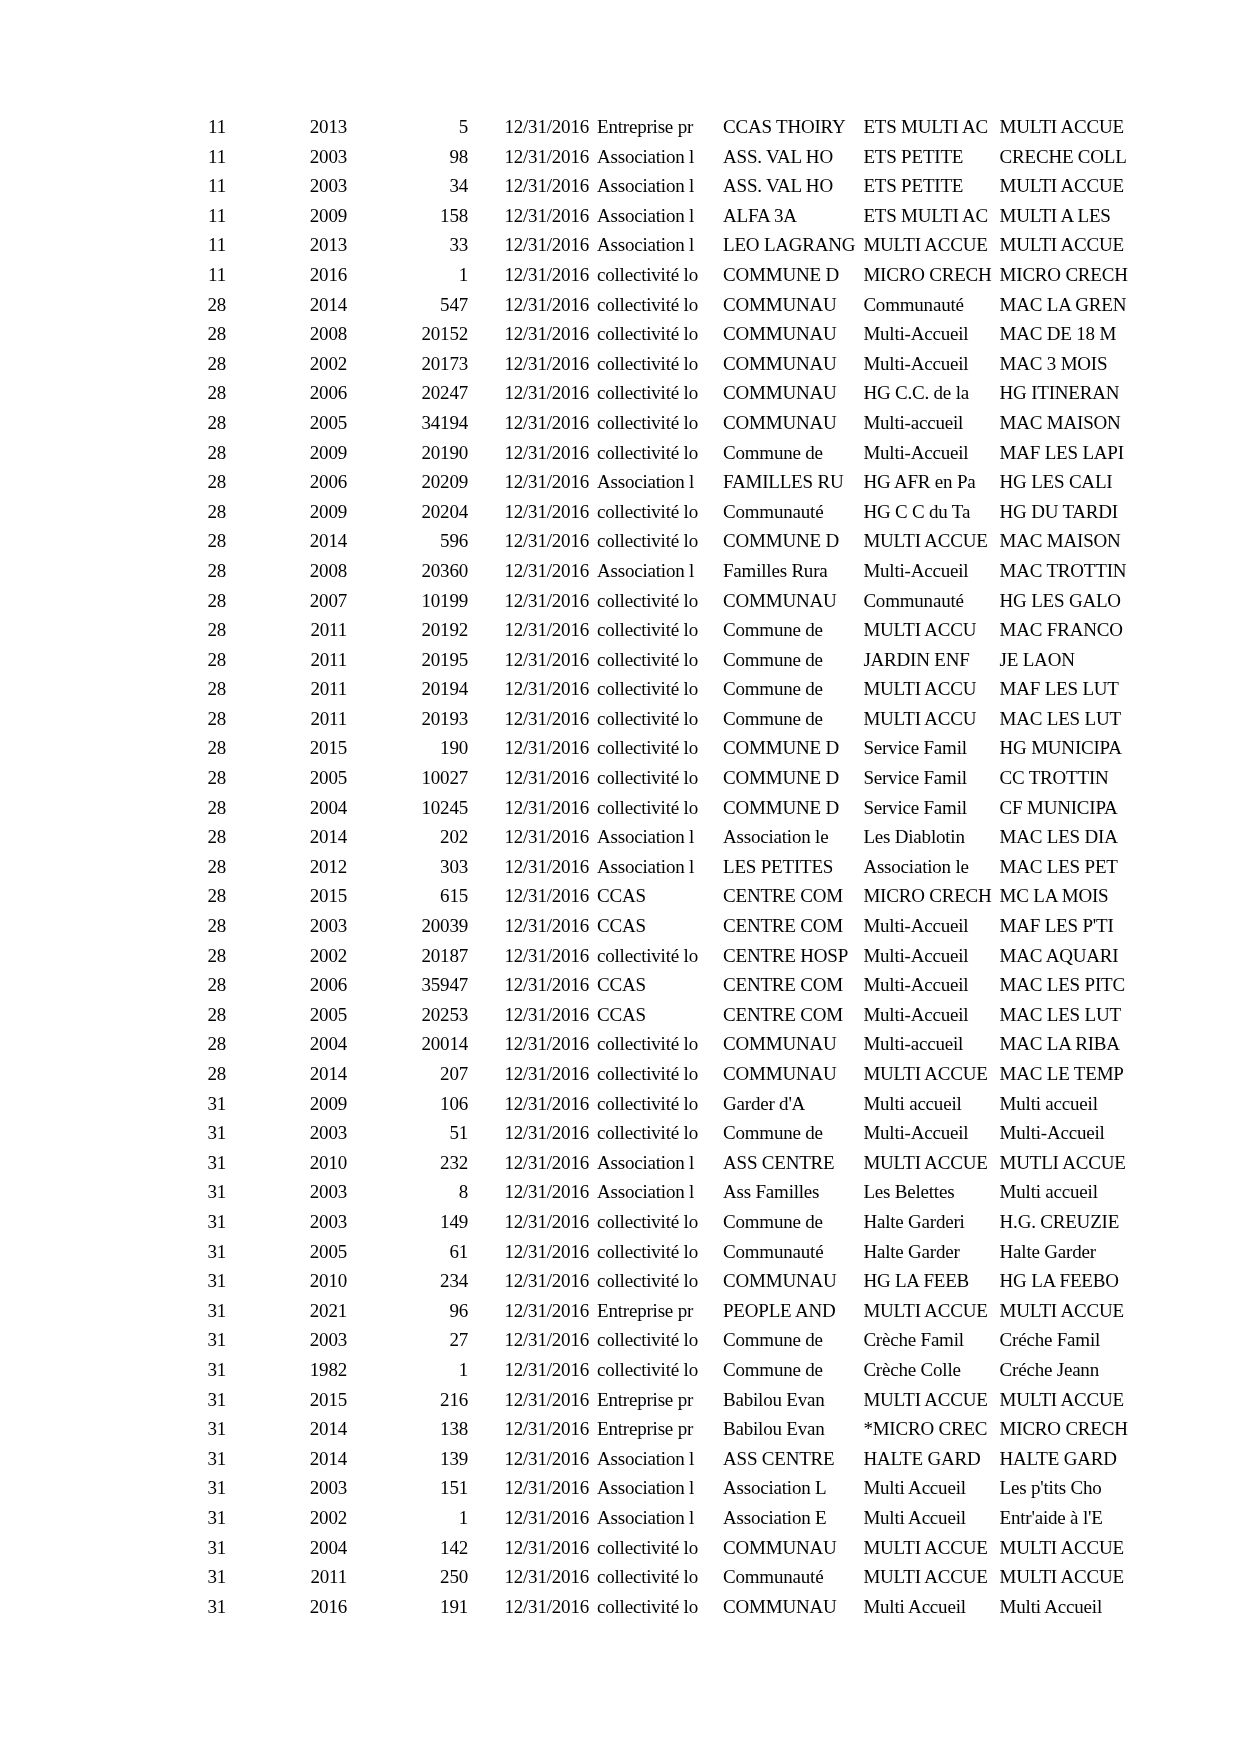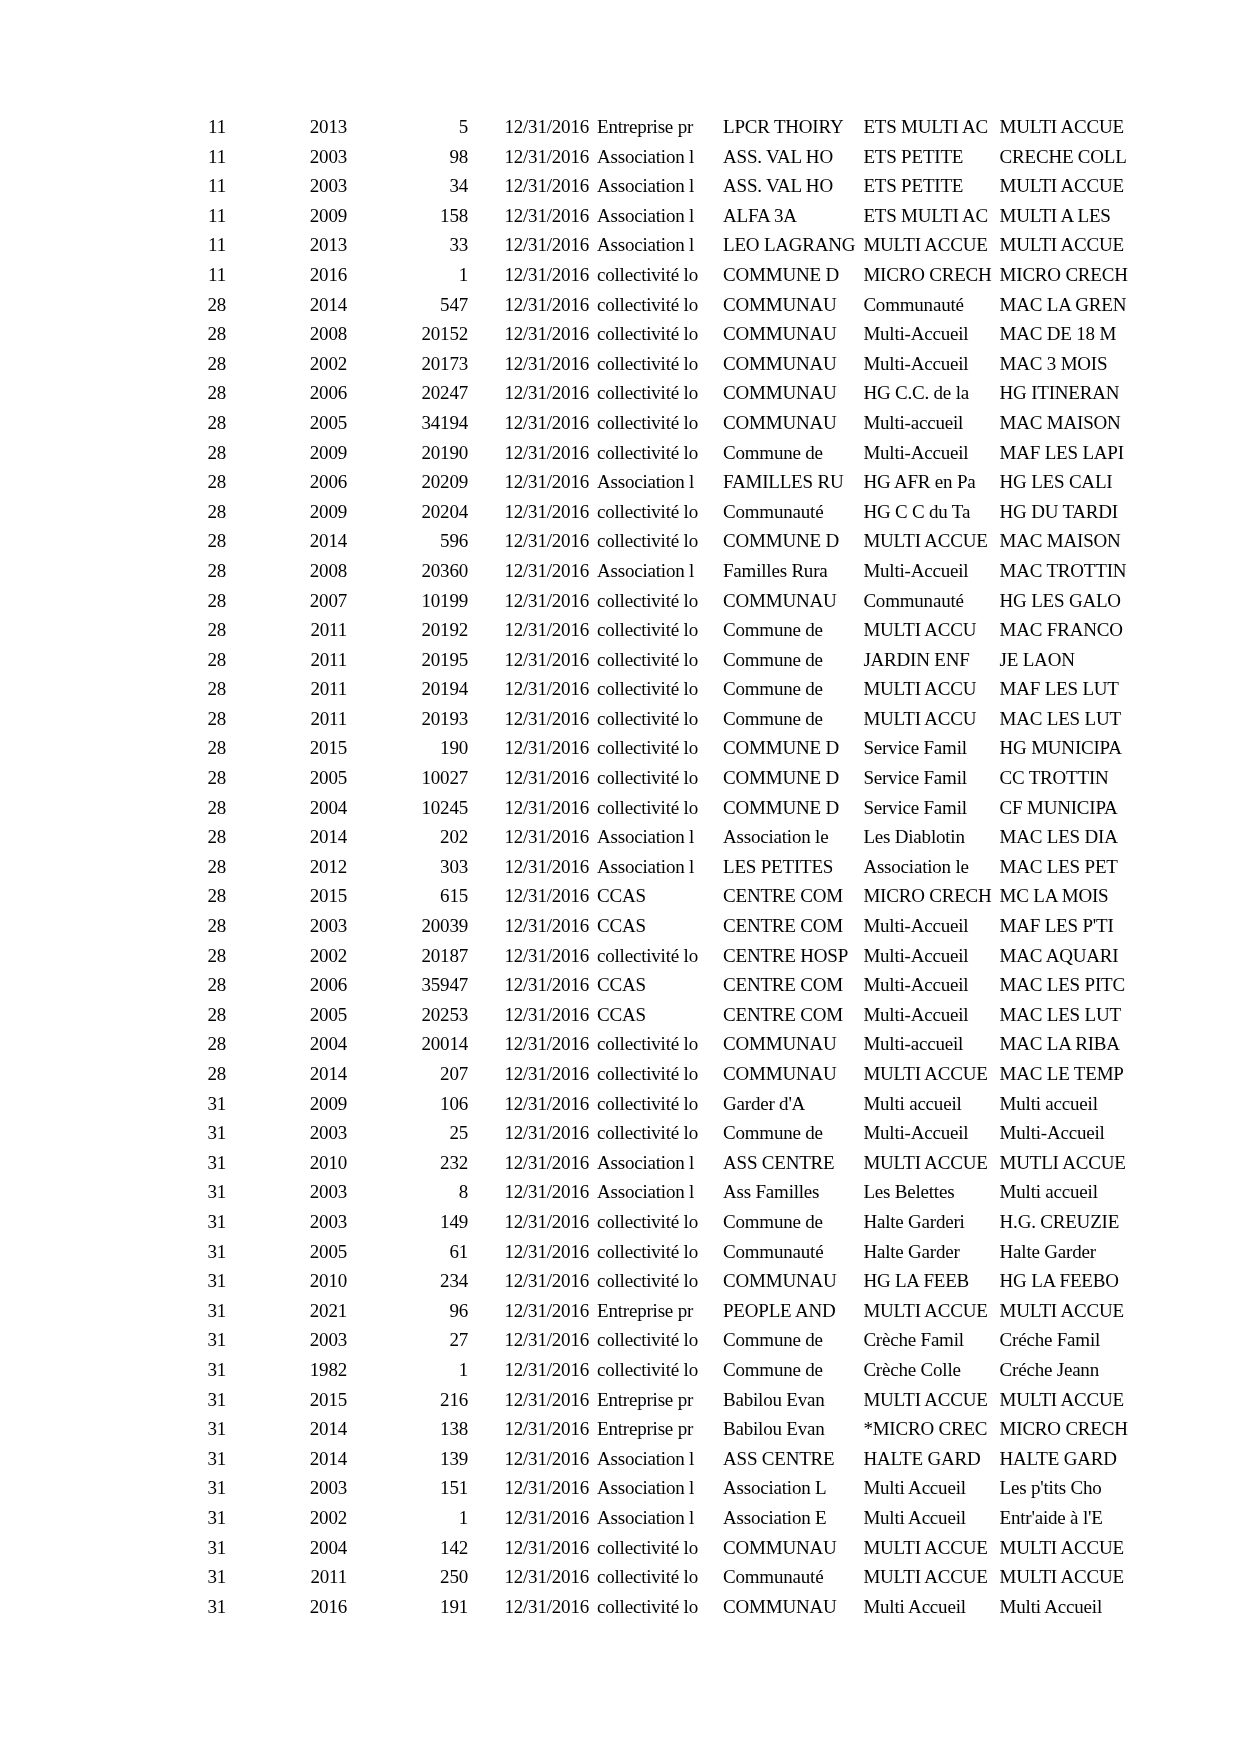--- a/index.html
+++ b/index.html
@@ -50,21 +50,21 @@
         <col style="width: 124px;">
         <col style="width: 124px;">
       </colgroup>
     <tbody>
         <tr>
           <td class="num">11</td>
           <td class="num">2013</td>
           <td class="num">5</td>
           <td class="num">12/31/2016</td>
           <td class="txt">Entreprise pr</td>
-          <td class="txt">LPCR THOIRY</td>
+          <td class="txt">CCAS THOIRY</td>
           <td class="txt">ETS MULTI AC</td>
           <td class="txt">MULTI ACCUE</td>
         </tr>
         <tr>
           <td class="num">11</td>
           <td class="num">2003</td>
           <td class="num">98</td>
           <td class="num">12/31/2016</td>
           <td class="txt">Association l</td>
           <td class="txt">ASS. VAL HO</td>
@@ -387,21 +387,21 @@
           <td class="num">106</td>
           <td class="num">12/31/2016</td>
           <td class="txt">collectivité lo</td>
           <td class="txt">Garder d'A</td>
           <td class="txt">Multi accueil</td>
           <td class="txt">Multi accueil</td>
         </tr>
         <tr>
           <td class="num">31</td>
           <td class="num">2003</td>
-          <td class="num">25</td>
+          <td class="num">51</td>
           <td class="num">12/31/2016</td>
           <td class="txt">collectivité lo</td>
           <td class="txt">Commune de</td>
           <td class="txt">Multi-Accueil</td>
           <td class="txt">Multi-Accueil</td>
         </tr>
         <tr>
           <td class="num">31</td>
           <td class="num">2010</td>
           <td class="num">232</td>

